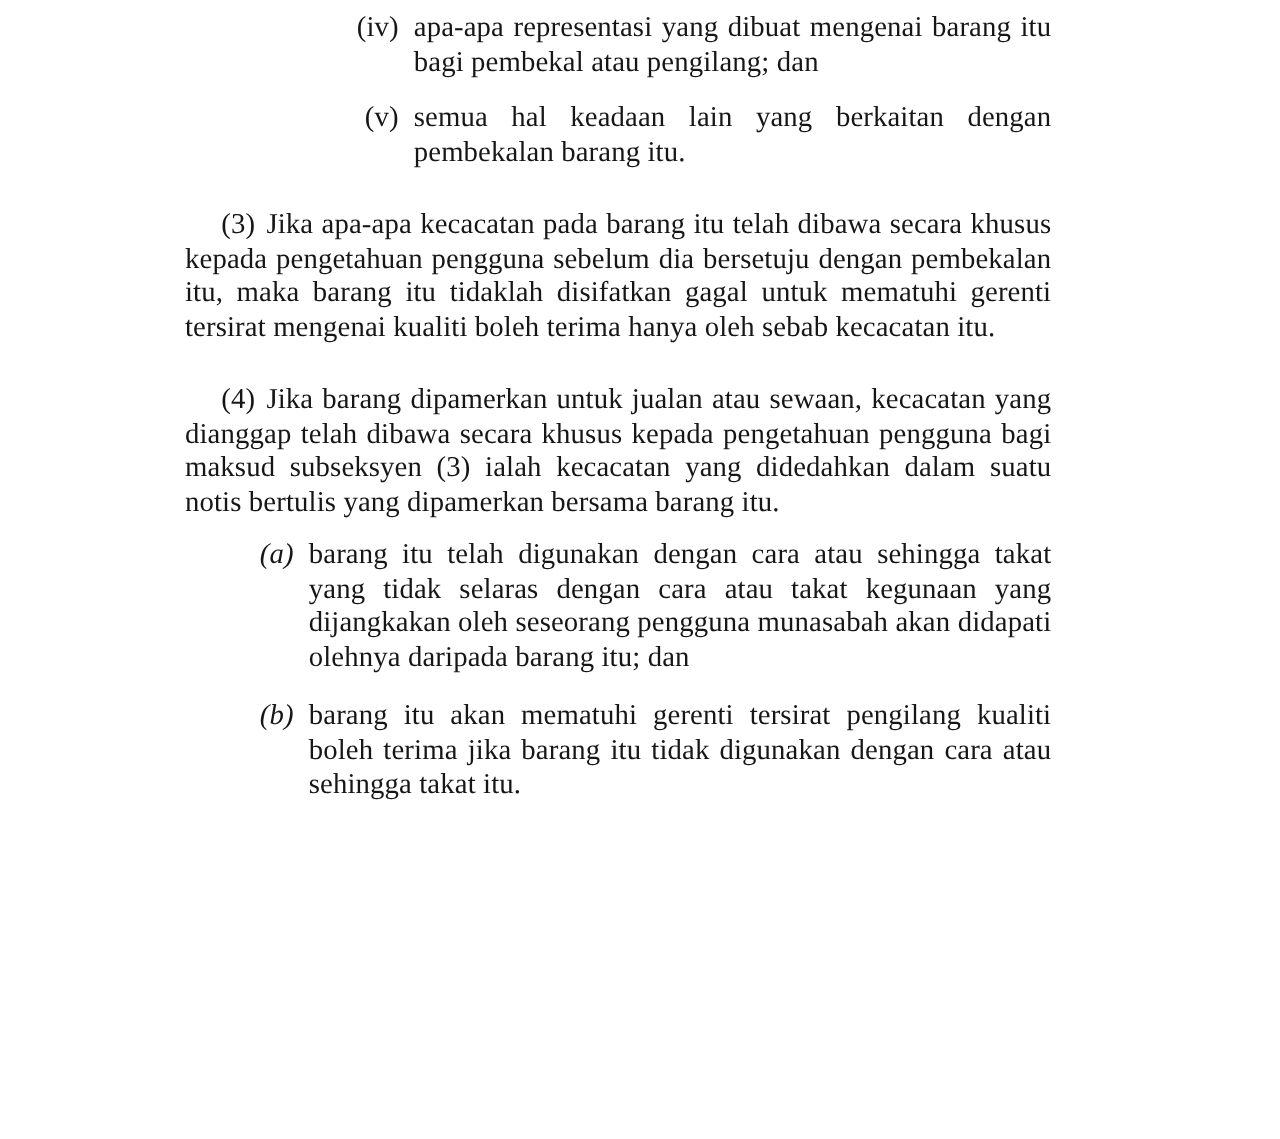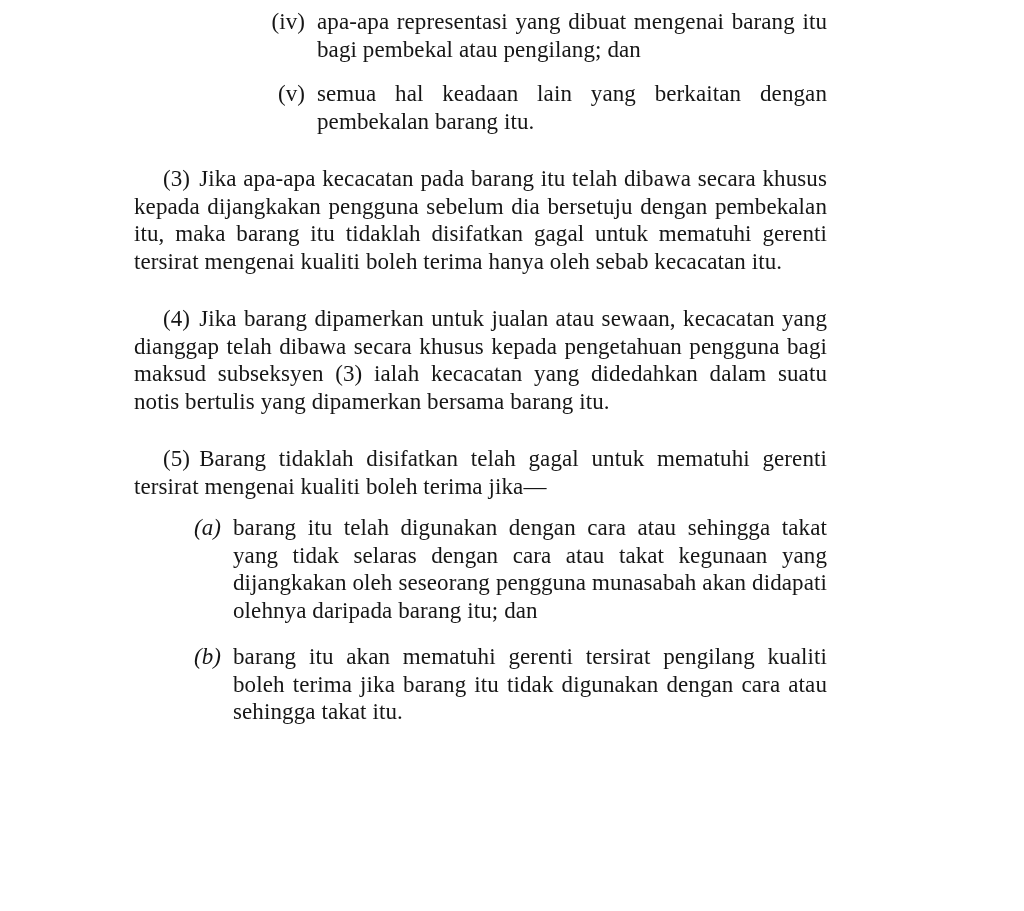--- a/index.html
+++ b/index.html
@@ -9,21 +9,21 @@
   }
   .page {
     position: relative;
     width: 1024px;
     height: 911px;
     background: #ffffff;
     overflow: hidden;
   }
   .content {
     position: absolute;
-    left: 134px;
+    left: 148px;
     top: 8px;
     width: 693px;
     font-family: "Liberation Serif", "DejaVu Serif", serif;
     font-size: 23px;
     line-height: 27.5px;
     color: #161616;
     text-align: justify;
     letter-spacing: 0.1px;
   }
   .block { position: relative; }
@@ -62,30 +62,27 @@
       <span class="ilabel">(iv)</span>
       <span class="itext">apa-apa representasi yang dibuat mengenai barang itu bagi pembekal atau pengilang; dan</span>
     </div>
 
     <div class="block item lvl2 gap-item">
       <span class="ilabel">(v)</span>
       <span class="itext">semua hal keadaan lain yang berkaitan dengan pembekalan barang itu.</span>
     </div>
 
     <div class="block para gap-para">
-      <span class="pnum">(3)</span><span>Jika apa-apa kecacatan pada barang itu telah dibawa secara khusus kepada dijangkakan pengguna sebelum dia bersetuju dengan pembekalan itu, maka barang itu tidaklah disifatkan gagal untuk mematuhi gerenti tersirat mengenai kualiti boleh terima hanya oleh sebab kecacatan itu.</span>
+      <span class="pnum">(3)</span><span>Jika apa-apa kecacatan pada barang itu telah dibawa secara khusus kepada pengetahuan pengguna sebelum dia bersetuju dengan pembekalan itu, maka barang itu tidaklah disifatkan gagal untuk mematuhi gerenti tersirat mengenai kualiti boleh terima hanya oleh sebab kecacatan itu.</span>
     </div>
 
     <div class="block para gap-para">
       <span class="pnum">(4)</span><span>Jika barang dipamerkan untuk jualan atau sewaan, kecacatan yang dianggap telah dibawa secara khusus kepada pengetahuan pengguna bagi maksud subseksyen (3) ialah kecacatan yang didedahkan dalam suatu notis bertulis yang dipamerkan bersama barang itu.</span>
     </div>
 
-    <div class="block para gap-para">
-      <span class="pnum">(5)</span><span>Barang tidaklah disifatkan telah gagal untuk mematuhi gerenti tersirat mengenai kualiti boleh terima jika—</span>
-    </div>
 
     <div class="block item lvl1 gap-item2">
       <span class="ilabel">(a)</span>
       <span class="itext">barang itu telah digunakan dengan cara atau sehingga takat yang tidak selaras dengan cara atau takat kegunaan yang dijangkakan oleh seseorang pengguna munasabah akan didapati olehnya daripada barang itu; dan</span>
     </div>
 
     <div class="block item lvl1 gap-item3">
       <span class="ilabel">(b)</span>
       <span class="itext">barang itu akan mematuhi gerenti tersirat pengilang kualiti boleh terima jika barang itu tidak digunakan dengan cara atau sehingga takat itu.</span>
     </div>

